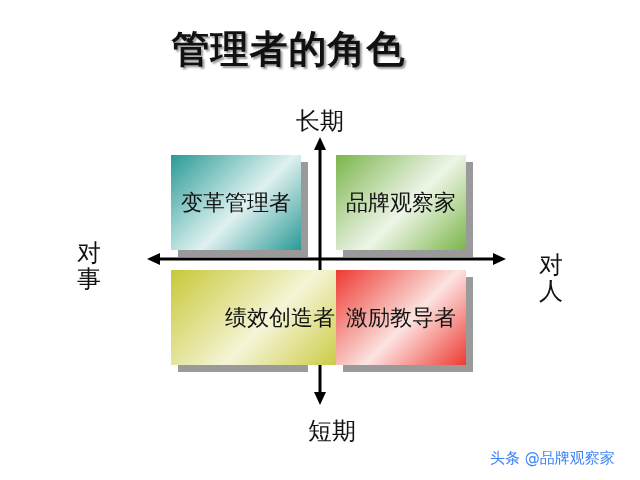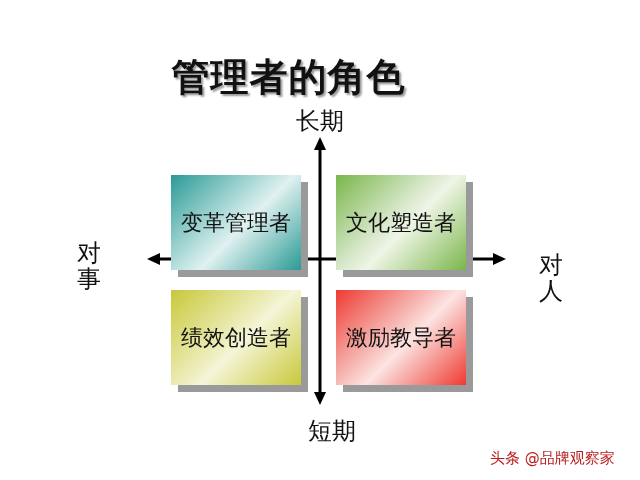--- a/index.html
+++ b/index.html
@@ -6,38 +6,37 @@
     body {
       width: 640px; height: 480px; position: relative; overflow: hidden;
       background: #ffffff;
       font-family: "DejaVu Sans", "Liberation Sans", sans-serif;
       color: #111;
     }
     .title {
       position: absolute; left: 0; top: 24px; width: 577px; text-align: center;
       font-size: 38px; font-weight: bold; letter-spacing: 1px;
       text-shadow: 2px 2px 2px #9a9a9a;
-      margin-top: 28px;
     }
     .axis-label {
       position: absolute; font-size: 24px; line-height: 26px; text-align: center;
     }
-    .box-wrap { position: absolute; width: 157px; height: 95px; margin-top: 20px; }
+    .box-wrap { position: absolute; width: 157px; height: 95px; }
     .box-shadow {
       position: absolute; left: 7px; top: 7px; width: 130px; height: 95px;
       background: #9a9a9a;
     }
     .box {
       position: absolute; left: 0; top: 0; width: 130px; height: 95px;
       display: flex; align-items: center; justify-content: center;
       font-size: 22px; color: #111; white-space: nowrap;
     }
     .axis-svg { position: absolute; left: 0; top: 0; }
     .watermark {
-      position: absolute; left: 490px; top: 449px; font-size: 15px; color: #b91c1c;
+      position: absolute; left: 490px; top: 449px; font-size: 15px; color: #3b82f6;
       text-shadow: 0 0 1px #fff;
     }
   </style>
 </head>
 <body>
 
 <div class="title">管理者的角色</div>
 
 <svg class="axis-svg" width="640" height="480">
   <line x1="320" y1="145" x2="320" y2="398" stroke="#000" stroke-width="3"></line>
@@ -62,27 +61,27 @@
 <div class="box-wrap" style="left:171px; top:155px;">
   <div class="box-shadow"></div>
   <div class="box" style="background: linear-gradient(135deg, #2a9a96 0%, #bfe3e1 45%, #e0f1f0 55%, #2a9a96 100%);">
     <span>变革管理者</span>
   </div>
 </div>
 
 <div class="box-wrap" style="left:336px; top:155px;">
   <div class="box-shadow"></div>
   <div class="box" style="background: linear-gradient(135deg, #7ab64a 0%, #dbead0 45%, #eef5e6 55%, #7ab64a 100%);">
-    <span>文化塑造者</span>
+    <span>品牌观察家</span>
   </div>
 </div>
 
 <div class="box-wrap" style="left:171px; top:270px;">
   <div class="box-shadow"></div>
-  <div class="box" style="background: linear-gradient(135deg, #c8c83a 0%, #ececb8 45%, #f5f5d8 55%, #c8c83a 100%);">
+  <div class="box" style="background: linear-gradient(135deg, #c8c83a 0%, #ececb8 45%, #f5f5d8 55%, #c8c83a 100%); padding-left: 44px;">
     <span>绩效创造者</span>
   </div>
 </div>
 
 <div class="box-wrap" style="left:336px; top:270px;">
   <div class="box-shadow"></div>
   <div class="box" style="background: linear-gradient(135deg, #ee3a32 0%, #f8c4c0 45%, #fce4e2 55%, #ee3a32 100%);">
     <span>激励教导者</span>
   </div>
 </div>

